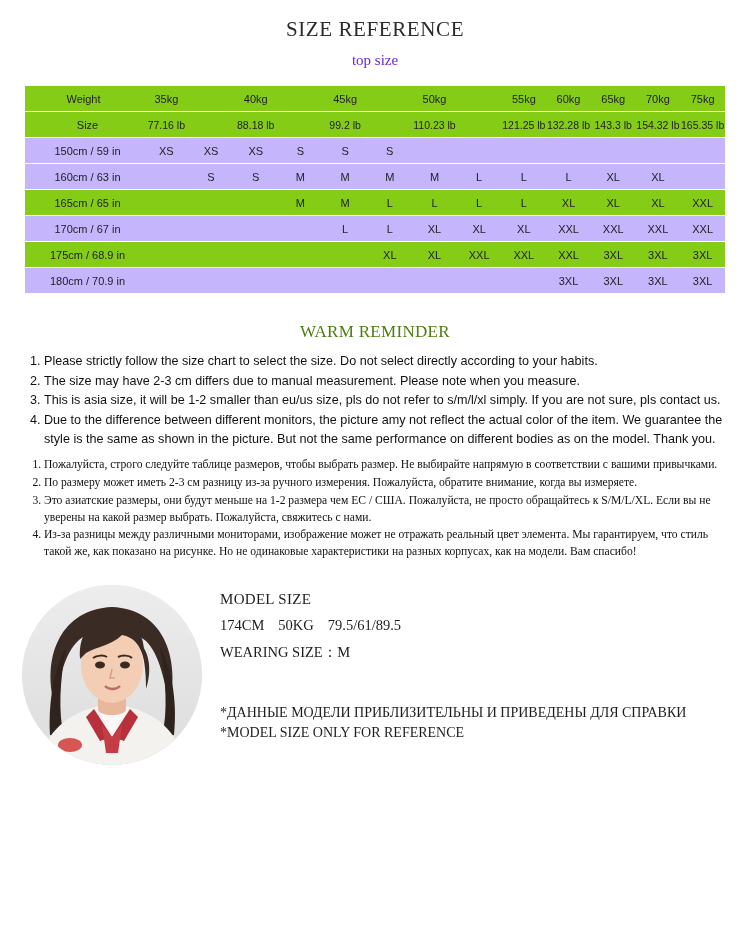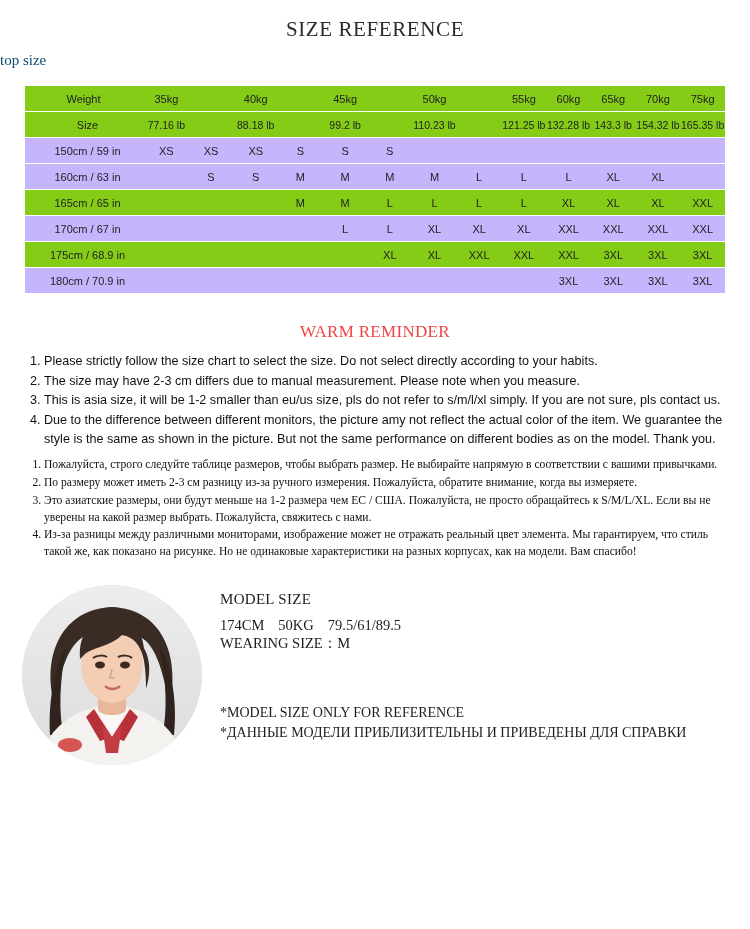--- a/index.html
+++ b/index.html
@@ -23,23 +23,23 @@
   
   .title-main {
     text-align: center;
     font-size: 21px;
     letter-spacing: 0.6px;
     color: #2b2b2b;
     margin-top: 17px;
     font-family: "Liberation Serif", serif;
   }
   .title-sub {
-    text-align: left;
+    text-align: center;
     font-size: 15px;
-    color: #0c4a6e;
+    color: #6d28d9;
     margin-top: 10px;
     font-family: "Liberation Serif", serif;
   }
 
   
   .table-wrap {
     margin: 17px 25px 0 25px;
   }
   table.size-table {
     border-collapse: collapse;
@@ -60,21 +60,21 @@
   .col-label { width: 105px; text-align: left; padding-left: 6px !important; }
   .hdr-weight-cell { text-align: right; padding-right: 8px !important; font-size: 11px; }
   .hdr-kg { font-size: 11px; }
   .hdr-lb { font-size: 10.5px; }
   .rowlabel { font-size: 11px; }
   .sizecell { font-size: 11px; }
 
   
   .reminder-title {
     text-align: center;
-    color: #ef4444;
+    color: #4d7c0f;
     font-size: 17px;
     margin-top: 28px;
     letter-spacing: 0.3px;
     font-family: "Liberation Serif", serif;
   }
   ol.notes {
     margin: 10px 22px 0 22px;
     padding-left: 22px;
     font-size: 12.6px;
     line-height: 1.48;
@@ -131,20 +131,21 @@
   }
   .model-measure {
     font-size: 14.5px;
     margin-top: 9px;
     font-family: "Liberation Serif", serif;
     color: #1d1d1d;
   }
   .model-measure .gap { display: inline-block; width: 14px; }
   .model-wearing {
     font-size: 14.5px;
+    margin-top: 9px;
     font-family: "Liberation Serif", serif;
     color: #1d1d1d;
   }
   .model-footnote {
     position: absolute;
     left: 220px;
     top: 118px;
     width: 515px;
     font-size: 14px;
     font-family: "Liberation Serif", serif;
@@ -367,18 +368,18 @@
       <div class="model-size-title">MODEL SIZE</div>
       <div class="model-measure">
         <span>174CM</span><span class="gap"></span><span>50KG</span><span class="gap"></span><span>79.5/61/89.5</span>
       </div>
       <div class="model-wearing">
         <span>WEARING SIZE：</span><span>M</span>
       </div>
     </div>
 
     <div class="model-footnote">
+      <div>*ДАННЫЕ МОДЕЛИ ПРИБЛИЗИТЕЛЬНЫ И ПРИВЕДЕНЫ ДЛЯ СПРАВКИ</div>
       <div>*MODEL SIZE ONLY FOR REFERENCE</div>
-      <div>*ДАННЫЕ МОДЕЛИ ПРИБЛИЗИТЕЛЬНЫ И ПРИВЕДЕНЫ ДЛЯ СПРАВКИ</div>
     </div>
   </div>
 
 </div>
 
 </body></html>

